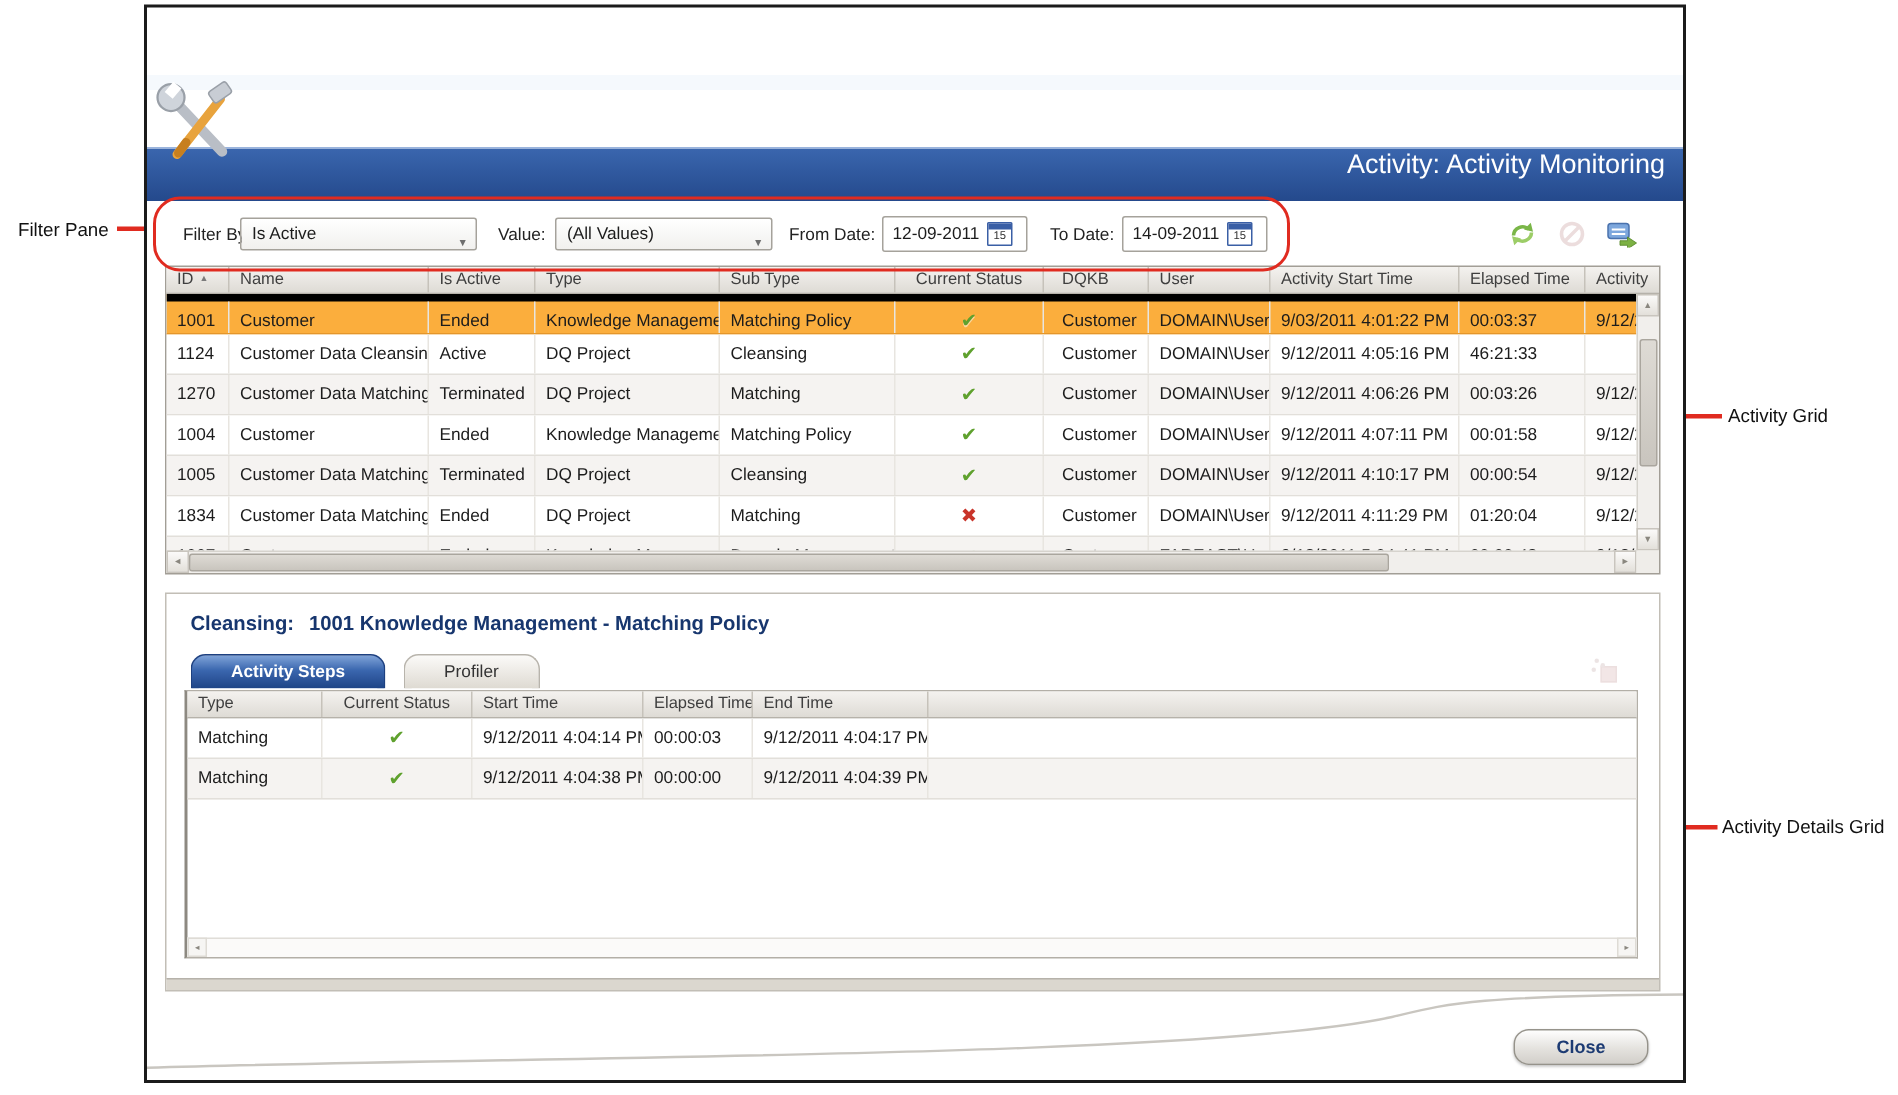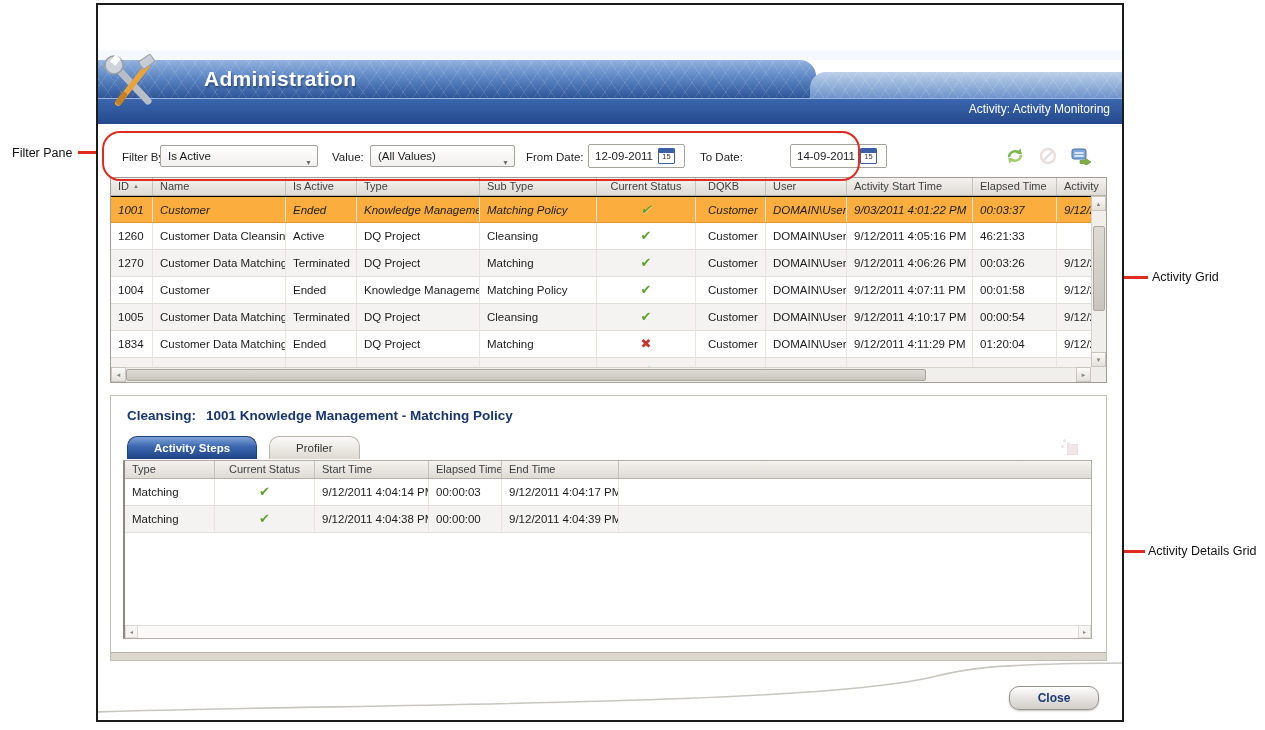--- a/index.html
+++ b/index.html
@@ -51,23 +51,23 @@
       repeating-linear-gradient(-55deg, rgba(255,255,255,.10) 0 1px, transparent 1px 11px),
       linear-gradient(#93b2de 0%, #5d87c4 45%, #2e5598 100%); }
   .banner-right { position:absolute; left:712px; right:0; top:12px; height:26px; border-radius:16px 0 0 0;
     background:
       repeating-linear-gradient(55deg, rgba(255,255,255,.12) 0 1px, transparent 1px 11px),
       repeating-linear-gradient(-55deg, rgba(255,255,255,.12) 0 1px, transparent 1px 11px),
       linear-gradient(#bccfe9, #6d94cb); }
   .banner-title { position:absolute; left:106px; top:7px; color:#fff; font-size:21px; font-weight:bold;
                   text-shadow:1px 2px 2px rgba(18,40,88,.55); letter-spacing:.3px; }
   .tools-icon { position:absolute; left:4px; top:-4px; width:58px; height:58px; z-index:5; }
-  .banner-strip { position:absolute; left:0; top:93px; right:0; height:26px;
+  .banner-strip { position:absolute; left:0; top:93px; right:0; height:36px;
                   background:linear-gradient(#3a66ae,#24498c); border-top:1px solid #9ab4dd;
-                  color:#fff; font-size:12px; text-align:right; line-height:21px; padding-right:12px; }
+                  color:#fff; font-size:18px; text-align:right; line-height:21px; padding-right:12px; }
 
   
   .filter-label { position:absolute; font-size:11.5px; color:#222; top:146px; }
   .dropdown { position:absolute; top:140px; height:22px; background:linear-gradient(#fff,#f1f0ee);
               border:1px solid #a5a29b; border-radius:2px; font-size:11.5px; line-height:20px;
               padding:0 16px 0 7px; color:#1c1c1c; }
   .dropdown .dd-arrow { position:absolute; right:5px; top:7px; font-size:7px; color:#6e6e6e; }
   .datebox { position:absolute; top:139px; height:24px; background:#fff; border:1px solid #a5a29b;
              border-radius:2px; font-size:11.5px; line-height:22px; padding:0 4px 0 6px;
              display:flex; align-items:center; gap:5px; }
@@ -83,21 +83,21 @@
            border:1px solid #a29e96; background:#fff; }
   .ag-header { position:absolute; left:0; top:0; right:0; height:18px; display:flex;
                background:linear-gradient(#f4f2ef,#dedbd5); border-bottom:1px solid #b6b2aa; }
   .agc { padding-left:7px; white-space:nowrap; overflow:hidden; font-size:11.5px; flex-shrink:0; }
   .ag-header .agc { font-size:11px; color:#3f3f3f; line-height:17px; border-right:1px solid #c6c2ba; }
   .sort { font-size:6px; color:#7a7a7a; margin-left:4px; vertical-align:2px; }
   .ag-body { position:absolute; left:0; top:18px; right:15px; bottom:15px; overflow:hidden; }
   .agrow { display:flex; height:27px; line-height:26px; background:#fff; border-bottom:1px solid #e2dfda; }
   .agrow .agc { border-right:1px solid #e8e5e0; }
   .agrow.alt { background:#f5f3f1; }
-  .agrow.sel { background:#fbae3d; border-top:1px solid #000000; border-bottom:1px solid #e4962b;font-style:italic; }
+  .agrow.sel { background:#fbae3d; border-top:5px solid #000000; border-bottom:1px solid #e4962b; }
   .c0{width:42px}.c1{width:133px}.c2{width:71px}.c3{width:123px}.c4{width:117px}
   .c5{width:99px;text-align:center;padding-left:0}.c6{width:70px;padding-left:12px}.c7{width:81px}
   .c8{width:126px}.c9{width:84px}.c10{flex:1;border-right:none !important}
   .st { font-size:13px; }
   .st.ok { color:#5fa12e; text-shadow:0 1px 0 rgba(255,255,255,.5); }
   .st.fail { color:#c9342a; }
 
   
   .vscroll { position:absolute; right:0; top:18px; bottom:15px; width:15px; background:#f1efec; border-left:1px solid #d6d3cd; }
   .hscroll { position:absolute; left:0; bottom:0; right:15px; height:15px; background:#f1efec; border-top:1px solid #d6d3cd; }
@@ -164,25 +164,20 @@
   <div class="ann-tick" style="left:1098px; top:655px;"></div>
   <div class="ann-line" style="left:1110px; top:550px; width:35px; height:3px;"></div>
   <div class="ann-label" style="left:1148px; top:544px;">Activity Details Grid</div>
 
   <div class="window">
 
 
 
     <div class="spacerband"></div>
 
-    <div class="banner">
-      <div class="banner-left"></div>
-      <div class="banner-right"></div>
-      <div class="banner-title">Administration</div>
-    </div>
     <svg class="tools-icon" viewBox="0 0 58 58" style="left:4px; top:48px;">
       <line x1="14" y1="14" x2="46" y2="48" stroke="#b9bec6" stroke-width="7" stroke-linecap="round"></line>
       <circle cx="12" cy="12" r="9" fill="#cfd4db" stroke="#9aa0a8" stroke-width="1.5"></circle>
       <rect x="9" y="2" width="7" height="9" fill="#fff" transform="rotate(40 12 8)"></rect>
       <line x1="45" y1="13" x2="16" y2="50" stroke="#e8a33d" stroke-width="6" stroke-linecap="round"></line>
       <rect x="38" y="4" width="14" height="9" rx="2" fill="#c8cdd4" stroke="#9aa0a8" transform="rotate(-35 45 9)"></rect>
       <line x1="22" y1="42" x2="17" y2="49" stroke="#c77f1f" stroke-width="6" stroke-linecap="round"></line>
     </svg>
     <div class="banner-strip">Activity: Activity Monitoring</div>
 
@@ -197,21 +192,21 @@
       <span class="dd-arrow">▼</span>
     </div>
     <span class="filter-label" style="left:428px;">From Date:</span>
     <div class="datebox" style="left:490px; width:97px;">
       <span>12-09-2011</span>
       <span class="calendar">
           <span class="cal-day">15</span>
         </span>
     </div>
     <span class="filter-label" style="left:602px;">To Date:</span>
-    <div class="datebox" style="left:650px; width:97px;margin-left:42px;">
+    <div class="datebox" style="left:650px; width:97px;">
       <span>14-09-2011</span>
       <span class="calendar">
           <span class="cal-day">15</span>
         </span>
     </div>
 
     <div class="toolicon" style="left:905px;">
       <svg width="20" height="20" viewBox="0 0 20 20">
         <path d="M4 11 a6 6 0 0 1 10 -4.2" fill="none" stroke="#7ab648" stroke-width="2.4"></path>
         <polygon points="15.5,2.5 17,8.5 11,7" fill="#7ab648"></polygon>
@@ -256,21 +251,21 @@
             <div class="agc c3">Knowledge Management</div>
             <div class="agc c4">Matching Policy</div>
             <div class="agc c5"><div class="st ok" style="display: inline;">✔</div></div>
             <div class="agc c6">Customer</div>
             <div class="agc c7">DOMAIN\User1</div>
             <div class="agc c8">9/03/2011 4:01:22 PM</div>
             <div class="agc c9">00:03:37</div>
             <div class="agc c10">9/12/20</div>
           </div>
           <div class="agrow">
-            <div class="agc c0">1260</div>
+            <div class="agc c0">1124</div>
             <div class="agc c1">Customer Data Cleansing</div>
             <div class="agc c2">Active</div>
             <div class="agc c3">DQ Project</div>
             <div class="agc c4">Cleansing</div>
             <div class="agc c5"><div class="st ok" style="display: inline;">✔</div></div>
             <div class="agc c6">Customer</div>
             <div class="agc c7">DOMAIN\User2</div>
             <div class="agc c8">9/12/2011 4:05:16 PM</div>
             <div class="agc c9">46:21:33</div>
             <div class="agc c10"></div>

